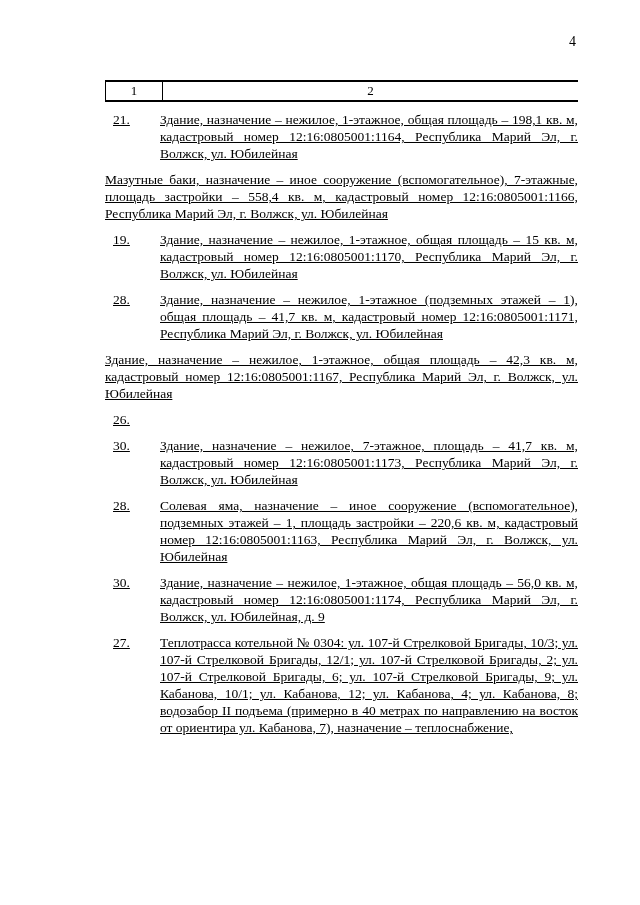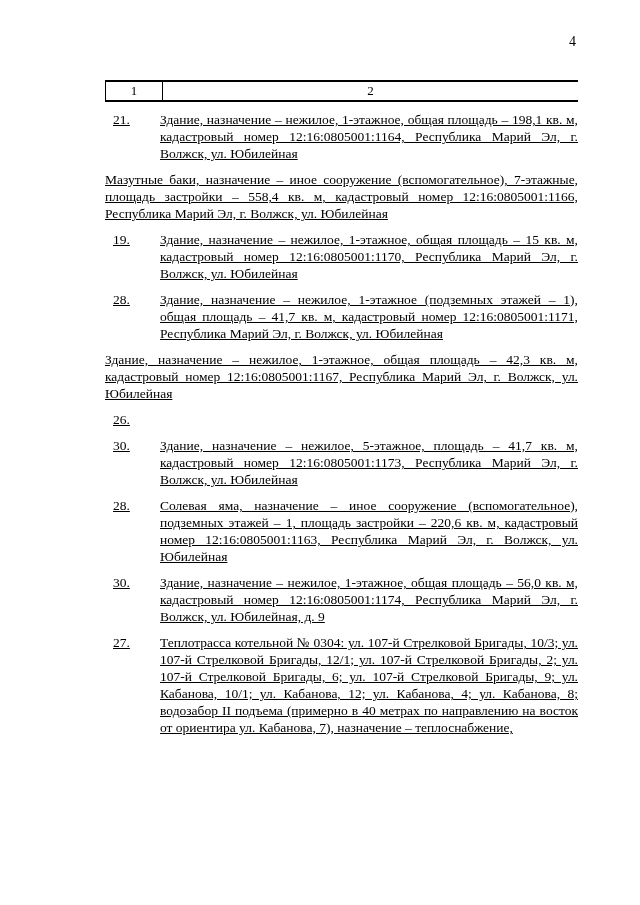--- a/index.html
+++ b/index.html
@@ -107,21 +107,21 @@
   <div class="row">
     <div class="col-text">Здание, назначение – нежилое, 1-этажное, общая площадь – 42,3 кв. м, кадастровый номер 12:16:0805001:1167, Республика Марий Эл, г. Волжск, ул. Юбилейная</div>
   </div>
 
   <div class="row">
     <div class="col-num">26.</div>
   </div>
 
   <div class="row">
     <div class="col-num">30.</div>
-    <div class="col-text">Здание, назначение – нежилое, 5-этажное, площадь – 41,7 кв. м, кадастровый номер 12:16:0805001:1173, Республика Марий Эл, г. Волжск, ул. Юбилейная</div>
+    <div class="col-text">Здание, назначение – нежилое, 7-этажное, площадь – 41,7 кв. м, кадастровый номер 12:16:0805001:1173, Республика Марий Эл, г. Волжск, ул. Юбилейная</div>
   </div>
 
   <div class="row">
     <div class="col-num">28.</div>
     <div class="col-text">Солевая яма, назначение – иное сооружение (вспомогательное), подземных этажей – 1, площадь застройки – 220,6 кв. м, кадастровый номер 12:16:0805001:1163, Республика Марий Эл, г. Волжск, ул. Юбилейная</div>
   </div>
 
 
   <div class="row">
     <div class="col-num">30.</div>

